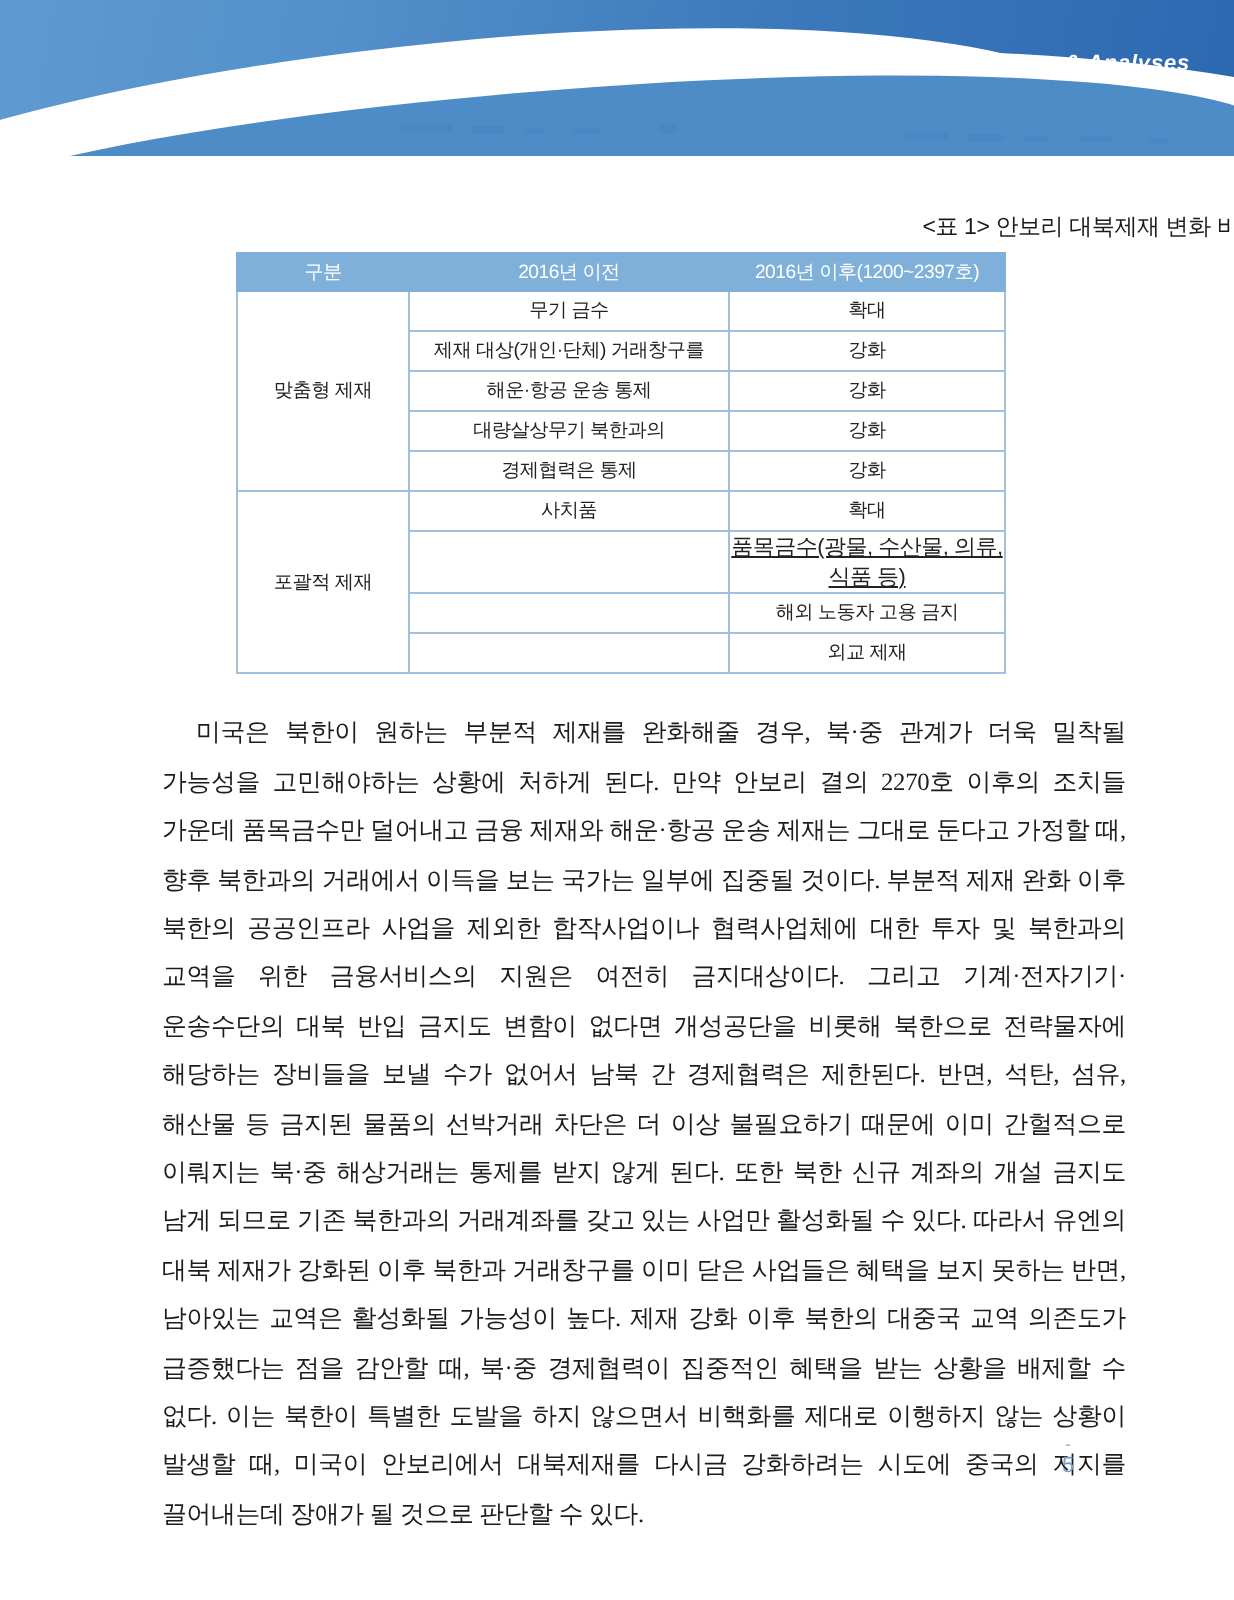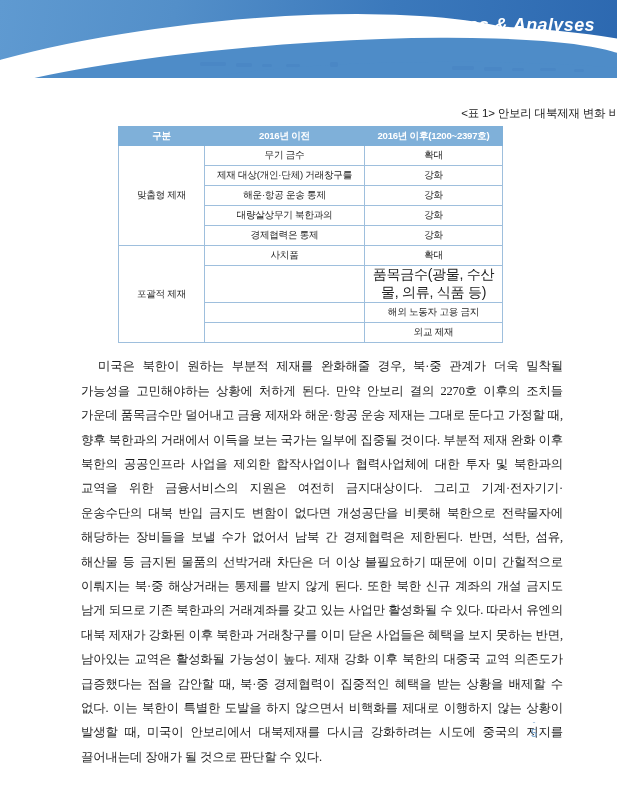--- a/index.html
+++ b/index.html
@@ -21,26 +21,26 @@
     position: absolute;
     top: 0; left: 0;
     width: 617px;
     height: 88px;
     background: linear-gradient(100deg, #5f9ad1 0%, #538fc9 28%, #3b79bc 62%, #2c68b0 100%);
     overflow: hidden;
   }
   .banner-title {
     position: absolute;
     right: 22px;
-    top: 15px;
+    top: 26px;
     color: #ffffff;
     font-family: "Liberation Sans", sans-serif;
     font-style: italic;
     font-weight: bold;
-    font-size: 18px;
+    font-size: 11px;
     letter-spacing: 0.4px;
     white-space: nowrap;
     z-index: 6;
   }
   
   .swoosh {
     position: absolute;
     background: #ffffff;
     z-index: 3;
   }
@@ -130,33 +130,33 @@
     border: 1px solid #9ebfdd;
     text-align: center;
     vertical-align: middle;
     padding: 0;
     height: 19px;
     color: #222222;
   }
   .sanctions-table thead th {
     background: #7fb0d9;
     color: #ffffff;
-    font-weight: bold;
+    font-weight: normal;
     height: 18px;
     border-color: #7fb0d9;
   }
   .col-a { width: 86px; }
   .col-b { width: 160px; }
   .col-c { width: 138px; }
   .rowgroup-label {
     font-weight: normal;
     color: #222222;
     margin-top: 40px;
   }
-  .tiny { font-size: 14px; }
+  .tiny { font-size: 11px; text-decoration: underline; }
 
   
   .body-text {
     position: absolute;
     top: 342px;
     left: 68px;
     width: 482px;
     font-family: "Liberation Serif", "DejaVu Serif", serif;
     font-size: 12.4px;
     line-height: 24.4px;

